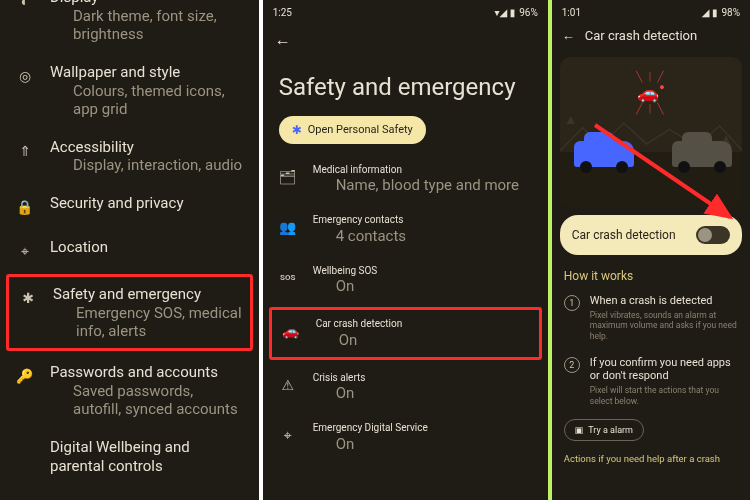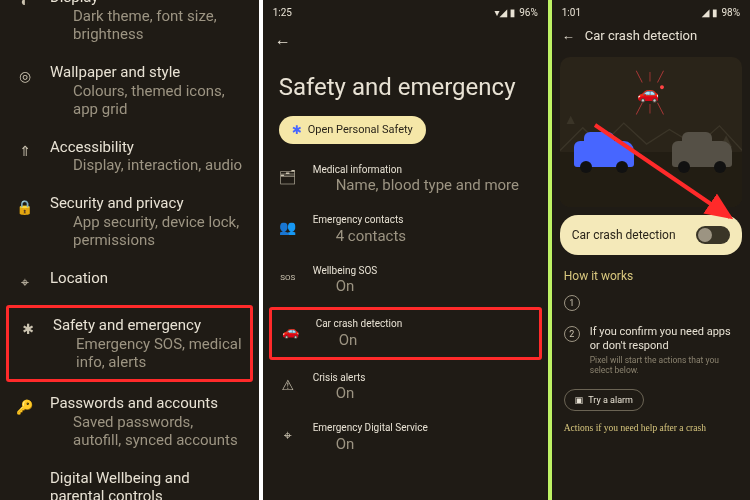--- a/index.html
+++ b/index.html
@@ -43,21 +43,21 @@
   .togglecard .lbl { color:#2a251a; font-size:12px; }
   .switch { width:34px; height:18px; background:#3a3527; border-radius:10px; position:relative; }
   .switch::after { content:""; position:absolute; width:14px; height:14px; background:#9c9482; border-radius:50%; top:2px; left:2px; }
   .arrow { position:absolute; top:-98px; left:30px; pointer-events:none; }
   .sect { padding:4px 12px; font-size:12px; color:#d8c77e; }
   .irow { display:flex; gap:10px; padding:7px 12px; }
   .irow .n { width:16px; height:16px; border:1px solid #9c9482; border-radius:50%; font-size:9px; display:flex; align-items:center; justify-content:center; color:#cbc3b0; flex:none; margin-top:1px;}
   .irow .t1 { font-size:11px; color:#e8e2d4; line-height:1.25; }
   .irow .t2 { font-size:8.5px; color:#8a826f; line-height:1.25; margin-top:2px;}
   .demo { margin:6px 12px; display:inline-flex; align-items:center; gap:5px; border:1px solid #6b6454; border-radius:14px; padding:5px 10px; font-size:9px; color:#e8e2d4;}
-  .foot { padding:6px 12px 0; font-size:9.5px; color:#d8c77e;font-family:Liberation Serif, serif; }
+  .foot { padding:6px 12px 0; font-size:9.5px; color:#d8c77e; }
   .p1 .list { margin-top:-22px; }
 </style>
 </head>
 <body>
 
 <div class="pane p1">
   <div class="list" id="list1">
       <div class="row">
         <span class="ic">◐</span>
         <div class="txt">
@@ -76,21 +76,20 @@
         <span class="ic">⇑</span>
         <div class="txt">
           <div class="title">Accessibility</div>
           <div class="sub">Display, interaction, audio</div>
         </div>
       </div>
       <div class="row">
         <span class="ic">🔒</span>
         <div class="txt">
           <div class="title">Security and privacy</div>
-          <div class="sub">App security, device lock, permissions</div>
         </div>
       </div>
       <div class="row">
         <span class="ic">⌖</span>
         <div class="txt">
           <div class="title">Location</div>
         </div>
       </div>
       <div class="row hl">
         <span class="ic">✱</span>
@@ -136,21 +135,21 @@
       </div>
       <div class="row">
         <span class="ic">👥</span>
         <div class="txt">
           <div class="title">Emergency contacts</div>
           <div class="sub">4 contacts</div>
         </div>
       </div>
       <div class="row">
         <span class="ic">
-          <span style="font-size:8px;font-weight:normal">SOS</span>
+          <span style="font-size:8px;font-weight:bold">SOS</span>
         </span>
         <div class="txt">
           <div class="title">Wellbeing SOS</div>
           <div class="sub">On</div>
         </div>
       </div>
       <div class="row hl">
         <span class="ic">🚗</span>
         <div class="txt">
           <div class="title">Car crash detection</div>
@@ -213,20 +212,24 @@
             <path d="M0,0 L7,3 L0,6 Z" fill="#ff2a2a"></path>
           </marker>
         </defs>
       <line x1="5" y1="8" x2="140" y2="100" stroke="#ff2a2a" stroke-width="4" marker-end="url(#ah)"></line>
     </svg>
   </div>
   <div class="sect">How it works</div>
   <div id="steps">
       <div class="irow">
         <span class="n">1</span>
+        <div>
+          <div class="t1">When a crash is detected</div>
+          <div class="t2">Pixel vibrates, sounds an alarm at maximum volume and asks if you need help.</div>
+        </div>
       </div>
       <div class="irow">
         <span class="n">2</span>
         <div>
           <div class="t1">If you confirm you need apps or don't respond</div>
           <div class="t2">Pixel will start the actions that you select below.</div>
         </div>
       </div>
     </div>
   <div class="demo">

